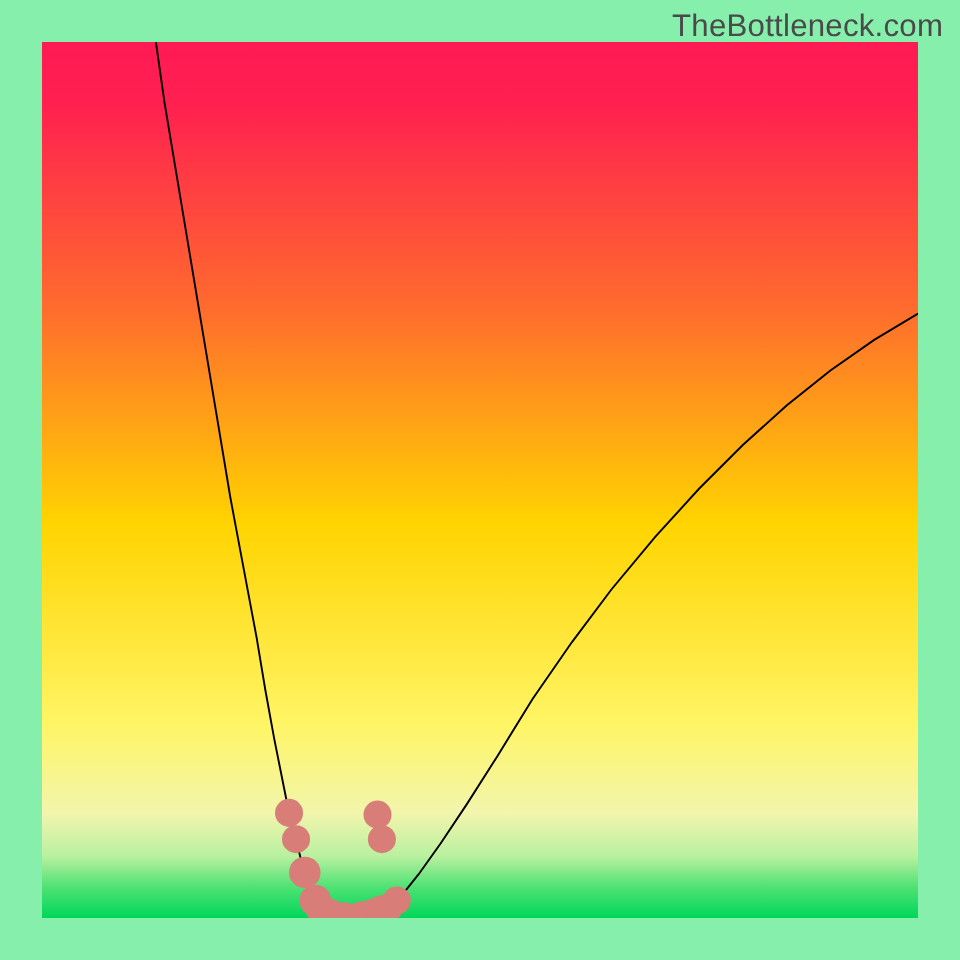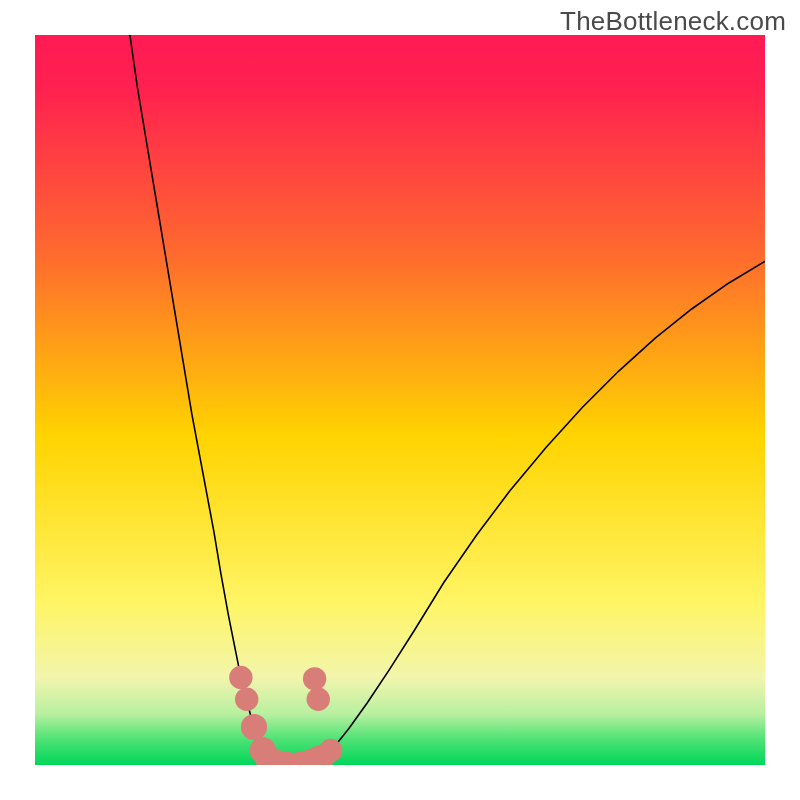--- a/index.html
+++ b/index.html
@@ -10,21 +10,21 @@
     background: #000;
     font-family: Arial, Helvetica, sans-serif;
     overflow: hidden;
   }
   .frame {
     position: absolute;
     left: 0;
     top: 0;
     width: 800px;
     height: 800px;
-    background: #ffffff;
+    background: #86efac;
   }
   .plot {
     position: absolute;
     left: 35px;
     top: 35px;
     width: 730px;
     height: 730px;
   }
   .watermark {
     position: absolute;

